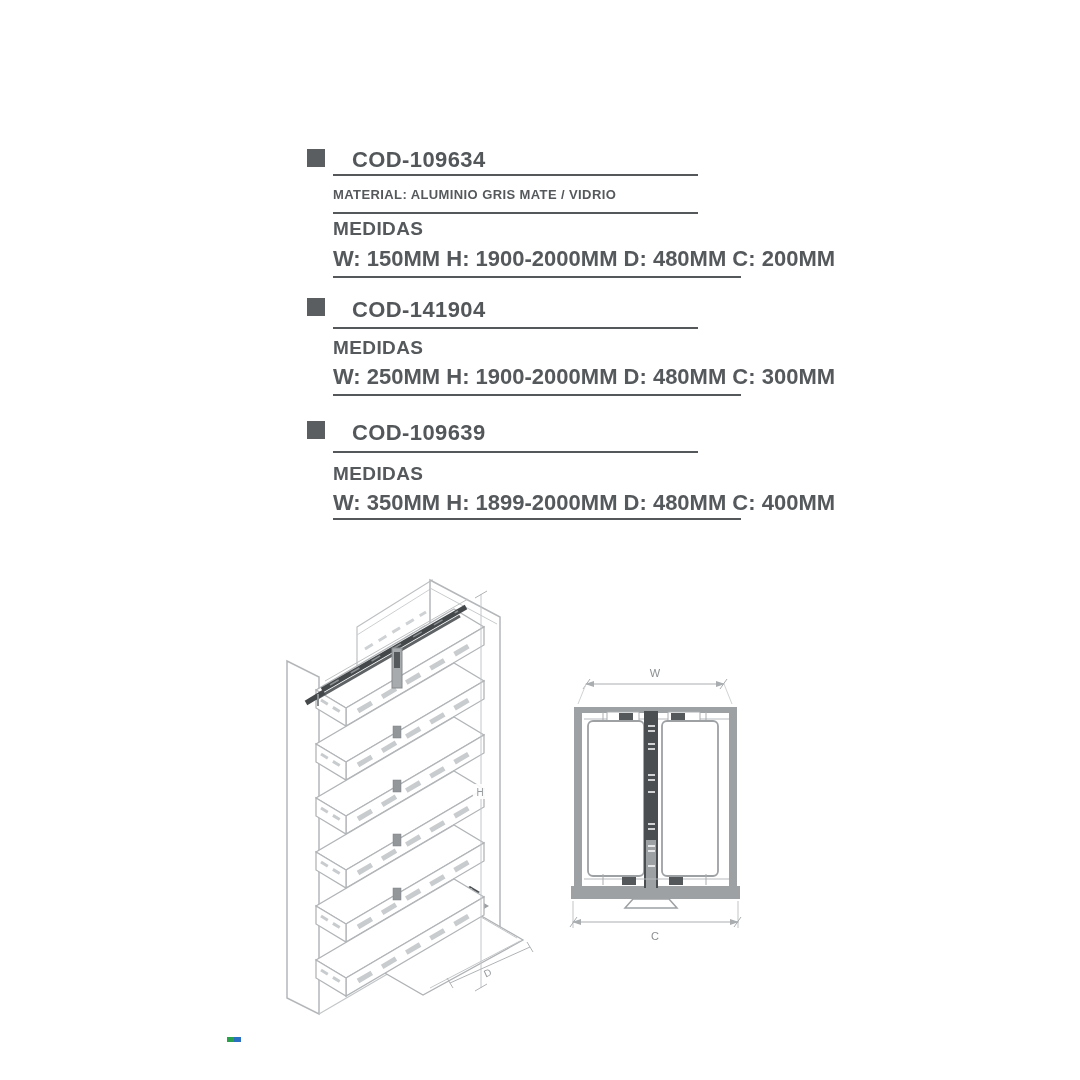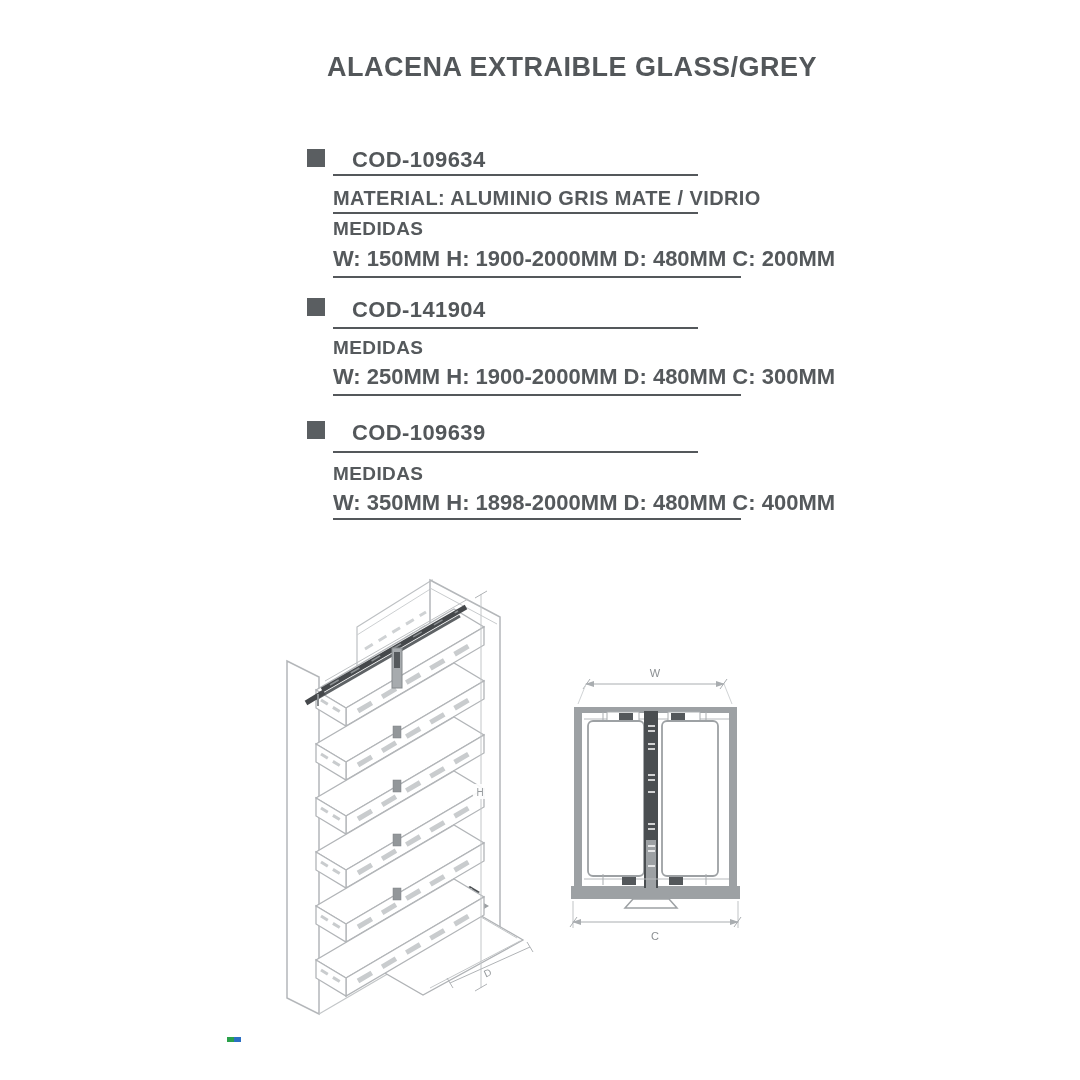--- a/index.html
+++ b/index.html
@@ -17,21 +17,21 @@
   }
   
   .bullet{width:18px;height:18px;background:#5a5e61;left:307px;}
   .code{
     left:352px;font-size:22px;font-weight:700;letter-spacing:.4px;color:#53575a;
   }
   .rule{height:2px;background:#54585b;left:333px;}
   .rule.short{width:365px;}
   .rule.long{width:408px;}
   .material,.medidas-label{
-    left:333px;font-size:20px;font-weight:700;letter-spacing:.4px;color:#55595c;
+    left:333px;font-size:13px;font-weight:700;letter-spacing:.4px;color:#55595c;
   }
   .medidas-label{font-size:19px;}
   .wline{
     left:333px;font-size:22px;font-weight:700;letter-spacing:0;color:#55595c;white-space:nowrap;
   }
   
   .b1-bullet{top:149px;} .b1-code{top:147px;} .b1-rule1{top:174px;}
   .b1-material{top:187px;} .b1-rule2{top:212px;} .b1-medidas{top:218px;}
   .b1-wline{top:246px;} .b1-rule3{top:276px;}
   
@@ -46,21 +46,20 @@
   
   .artifact{left:227px;top:1037px;width:14px;height:5px;display:flex;}
   .artifact span{flex:1;}
   .artifact .g{background:#2aa14a;}
   .artifact .b{background:#2b6fc3;}
 </style>
 </head>
 <body>
 
 <div class="abs page-title">
-  <div>ALACENA EXTRAIBLE GLASS/GREY</div>
 </div>
 
 <div class="abs bullet b1-bullet"></div>
 <div class="abs code b1-code">COD-109634</div>
 <div class="abs rule short b1-rule1"></div>
 <div class="abs material b1-material">MATERIAL: ALUMINIO GRIS MATE / VIDRIO</div>
 <div class="abs rule short b1-rule2"></div>
 <div class="abs medidas-label b1-medidas">MEDIDAS</div>
 <div class="abs wline b1-wline">W: 150MM H: 1900-2000MM D: 480MM C: 200MM</div>
 <div class="abs rule long b1-rule3"></div>
@@ -69,21 +68,21 @@
 <div class="abs code b2-code">COD-141904</div>
 <div class="abs rule short b2-rule1"></div>
 <div class="abs medidas-label b2-medidas">MEDIDAS</div>
 <div class="abs wline b2-wline">W: 250MM H: 1900-2000MM D: 480MM C: 300MM</div>
 <div class="abs rule long b2-rule3"></div>
 
 <div class="abs bullet b3-bullet"></div>
 <div class="abs code b3-code">COD-109639</div>
 <div class="abs rule short b3-rule1"></div>
 <div class="abs medidas-label b3-medidas">MEDIDAS</div>
-<div class="abs wline b3-wline">W: 350MM H: 1898-2000MM D: 480MM C: 400MM</div>
+<div class="abs wline b3-wline">W: 350MM H: 1899-2000MM D: 480MM C: 400MM</div>
 <div class="abs rule long b3-rule3"></div>
 
 <svg class="drawings" width="1080" height="1080" viewBox="0 0 1080 1080">
 
   <defs>
     <g id="basket">
       <polygon points="0,0 30,18 168,-63 138,-81" fill="#ffffff" stroke="#b2b5b8" stroke-width="1.3"></polygon>
       <polygon points="30,18 168,-63 168,-45 30,36" fill="#ffffff" stroke="#b2b5b8" stroke-width="1.3"></polygon>
       <polygon points="0,0 30,18 30,36 0,18" fill="#ffffff" stroke="#b2b5b8" stroke-width="1.3"></polygon>
       <line x1="42" y1="21" x2="156" y2="-46" stroke="#c9ccce" stroke-width="5" stroke-dasharray="16 12"></line>

